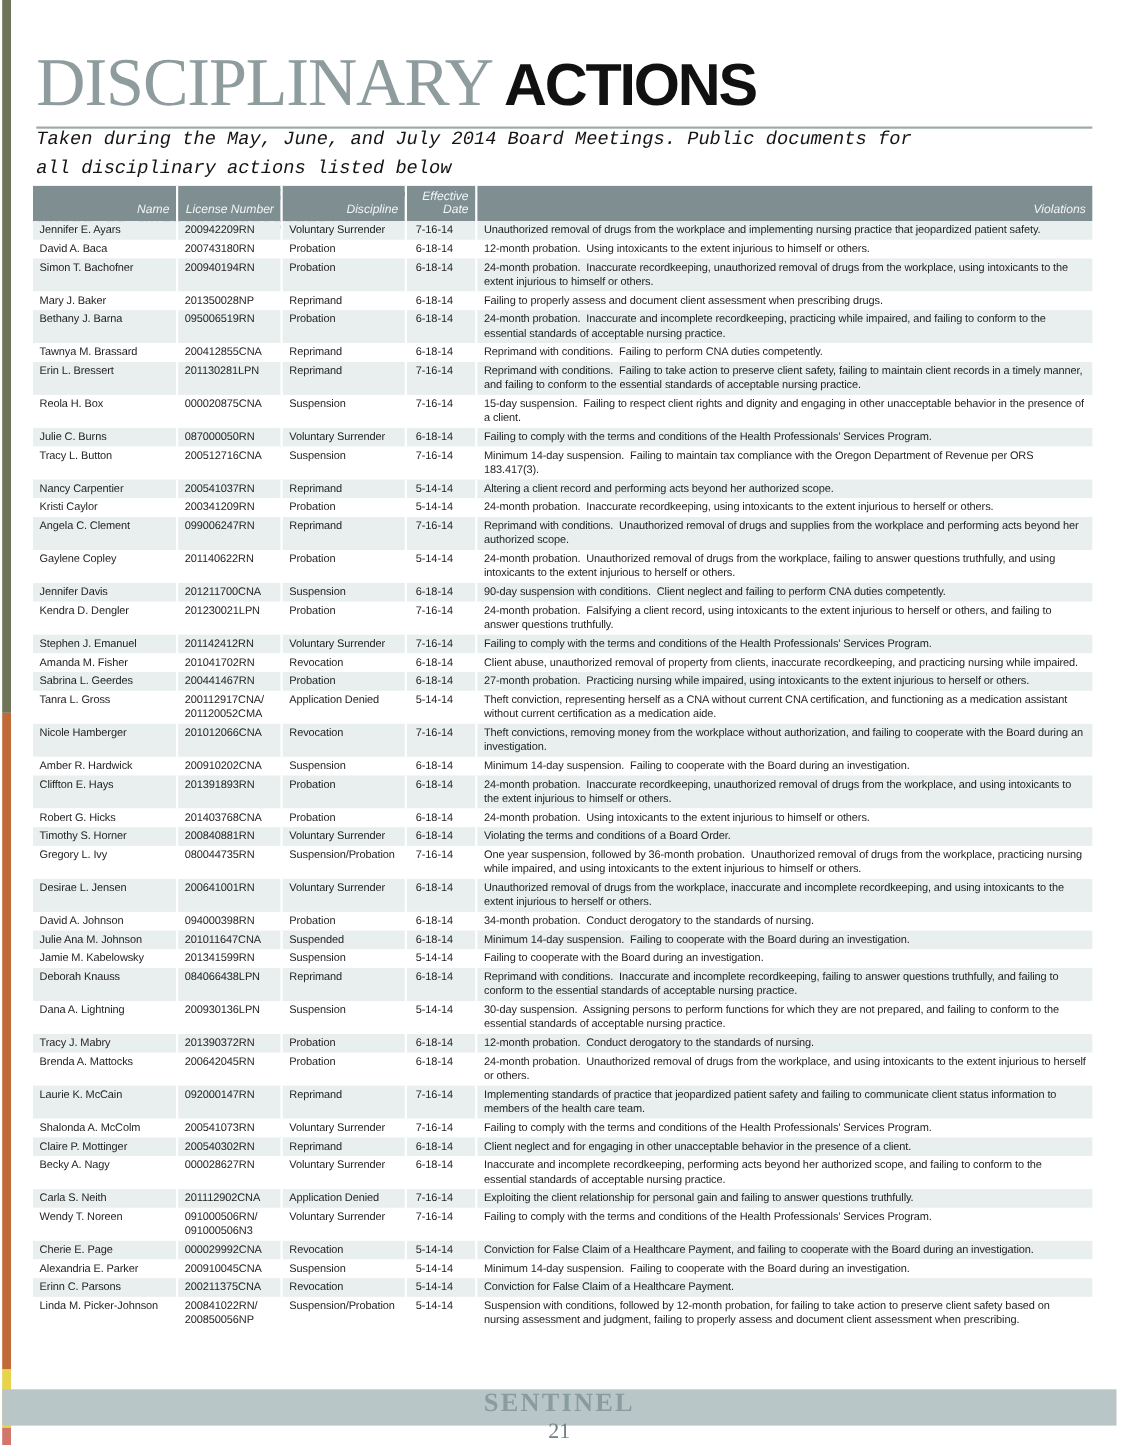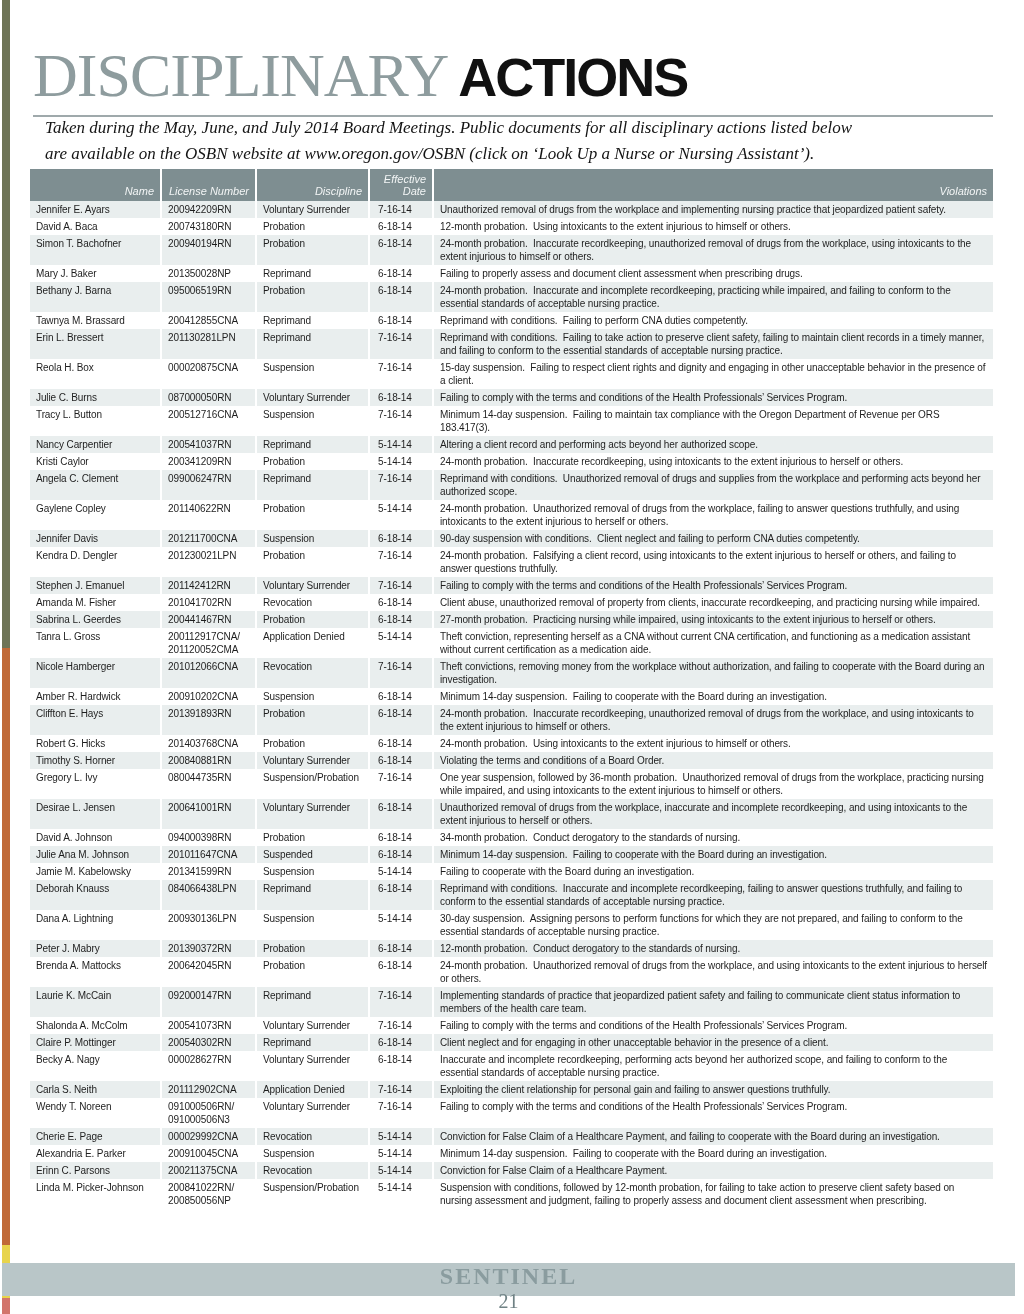--- a/index.html
+++ b/index.html
@@ -43,26 +43,25 @@
     color: #111111;
     letter-spacing: -2px;
     margin-left: 10px;
   }
   
   .intro {
     position: absolute;
     left: 33px;
     top: 115px;
     width: 820px;
-    font-family: Liberation Serif, serif;
+    font-family: Liberation Mono, monospace;
     font-style: italic;
     font-size: 17px;
     line-height: 26px;
     color: #141414;
-    margin-left: 12px;
   }
   
   .actions-table-wrap {
     position: absolute;
     left: 30px;
     top: 169px;
     width: 963px;
   }
   table.actions {
     width: 100%;
@@ -392,21 +391,21 @@
     <td class="cell-violations">Reprimand with conditions.  Inaccurate and incomplete recordkeeping, failing to answer questions truthfully, and failing to conform to the essential standards of acceptable nursing practice.</td>
   </tr>
           <tr>
     <td class="cell-name">Dana A. Lightning</td>
     <td class="cell-license">200930136LPN</td>
     <td class="cell-discipline">Suspension</td>
     <td class="cell-date">5-14-14</td>
     <td class="cell-violations">30-day suspension.  Assigning persons to perform functions for which they are not prepared, and failing to conform to the essential standards of acceptable nursing practice.</td>
   </tr>
           <tr>
-    <td class="cell-name">Peter J. Mabry</td>
+    <td class="cell-name">Tracy J. Mabry</td>
     <td class="cell-license">201390372RN</td>
     <td class="cell-discipline">Probation</td>
     <td class="cell-date">6-18-14</td>
     <td class="cell-violations">12-month probation.  Conduct derogatory to the standards of nursing.</td>
   </tr>
           <tr>
     <td class="cell-name">Brenda A. Mattocks</td>
     <td class="cell-license">200642045RN</td>
     <td class="cell-discipline">Probation</td>
     <td class="cell-date">6-18-14</td>

